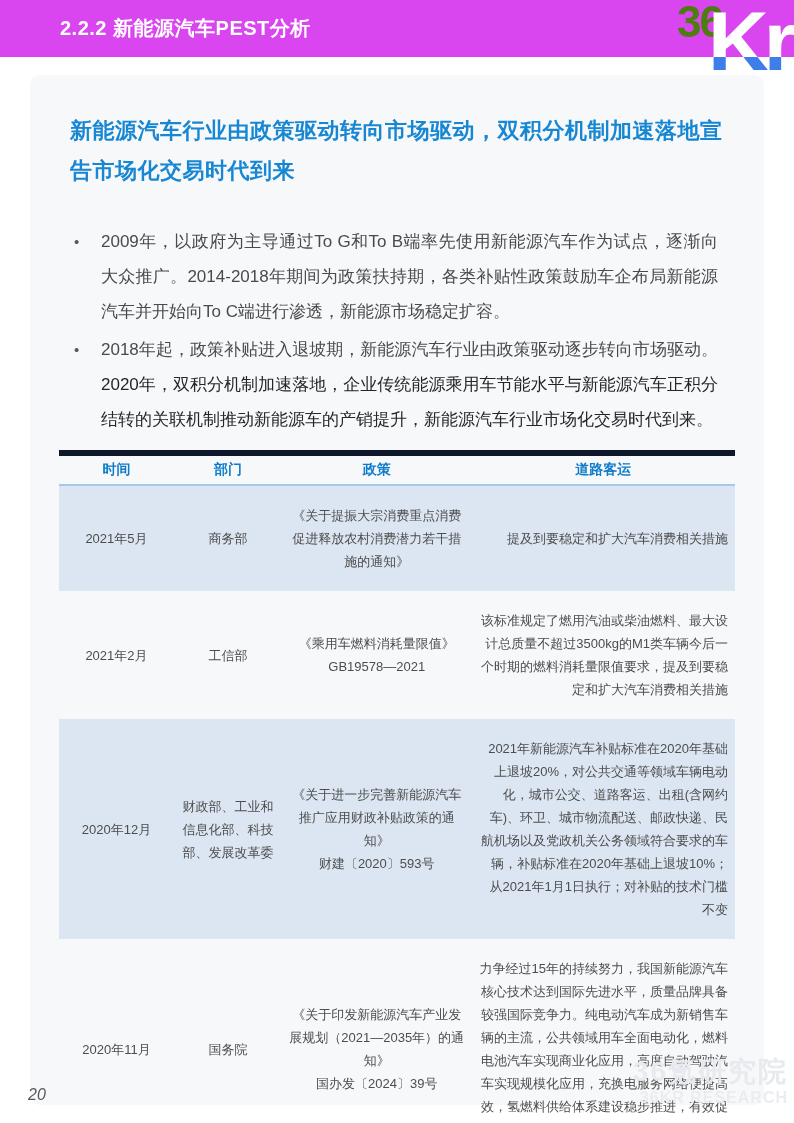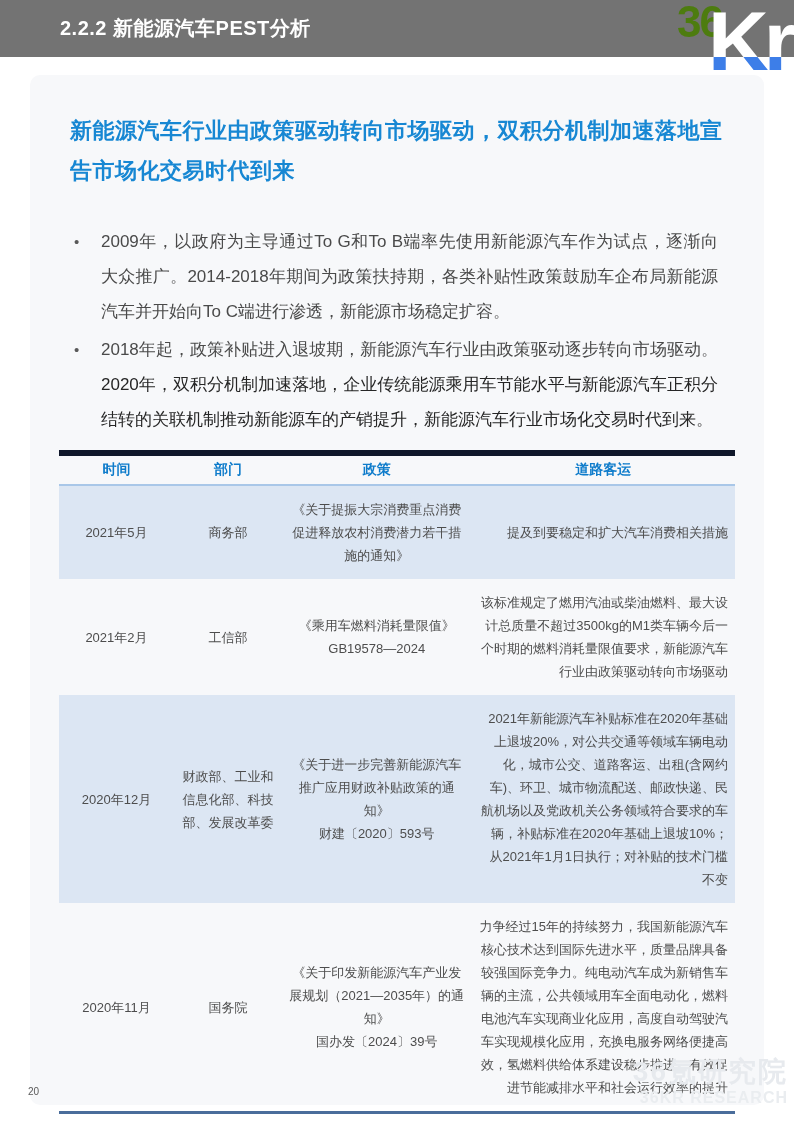--- a/index.html
+++ b/index.html
@@ -4,21 +4,21 @@
 <style>
   html,body{margin:0;padding:0;}
   body{
     width:794px;height:1123px;position:relative;background:#ffffff;
     font-family:"Liberation Sans","DejaVu Sans",sans-serif;
     overflow:hidden;
   }
   
   .header-bar{
     position:absolute;top:0;left:0;width:794px;height:57px;
-    background:#737373;
+    background:#d946ef;
   }
   .header-title{
     position:absolute;left:60px;top:0;height:57px;line-height:57px;
     color:#ffffff;font-size:20px;font-weight:bold;letter-spacing:0.5px;
   }
   .logo{position:absolute;top:0;right:0;width:110px;height:110px;}
   .logo-36{
     position:absolute;top:5px;right:72px;
     color:#4d7c0f;font-size:44px;font-weight:800;letter-spacing:-2px;line-height:34px;
   }
@@ -50,27 +50,27 @@
   
   .policy-table{
     margin-top:13px;width:100%;border-collapse:collapse;
     border-top:6px solid #0f172a;border-bottom:3px solid #4A6D9B;
     font-size:13px;color:#4d4d4d;
   }
   .policy-table thead th{
     font-size:14px;color:#0F7CCB;font-weight:bold;
     padding:5px 2px;border-bottom:2px solid #A9C7E8;
   }
-  .policy-table tbody td{padding:12px 7px;line-height:23px;vertical-align:middle;}
+  .policy-table tbody td{padding:18px 7px;line-height:23px;vertical-align:middle;}
   .policy-table tr.alt{background:#DCE6F3;}
   .c-time,.c-dept,.c-policy{text-align:center;}
   .c-content{text-align:right;}
   
   .caption-block{margin:8px 0 0 30px;font-size:14.5px;color:#595959;line-height:23px;}
-  .page-number{position:absolute;left:28px;top:1086px;font-size:10px;color:#595959;}
+  .page-number{position:absolute;left:28px;top:1086px;font-size:16px;color:#595959;font-style:italic;}
   .watermark{position:absolute;right:6px;top:1056px;text-align:right;}
   .wm-cn{font-size:28px;font-weight:bold;color:#E7EAEE;letter-spacing:2px;line-height:32px;}
   .wm-en{font-size:16px;font-weight:bold;color:#EAEDF0;letter-spacing:1px;line-height:20px;}
 </style>
 </head>
 <body>
 
 <div class="header-bar">
   <div class="header-title">2.2.2 新能源汽车PEST分析</div>
 </div>
@@ -120,23 +120,23 @@
           <div>《关于提振大宗消费重点消费促进释放农村消费潜力若干措施的通知》</div>
           <div></div>
         </td>
         <td class="c-content">提及到要稳定和扩大汽车消费相关措施</td>
       </tr>
       <tr>
         <td class="c-time">2021年2月</td>
         <td class="c-dept">工信部</td>
         <td class="c-policy">
           <div>《乘用车燃料消耗量限值》</div>
-          <div>GB19578—2024</div>
+          <div>GB19578—2021</div>
         </td>
-        <td class="c-content">该标准规定了燃用汽油或柴油燃料、最大设计总质量不超过3500kg的M1类车辆今后一个时期的燃料消耗量限值要求，新能源汽车行业由政策驱动转向市场驱动</td>
+        <td class="c-content">该标准规定了燃用汽油或柴油燃料、最大设计总质量不超过3500kg的M1类车辆今后一个时期的燃料消耗量限值要求，提及到要稳定和扩大汽车消费相关措施</td>
       </tr>
       <tr class="alt">
         <td class="c-time">2020年12月</td>
         <td class="c-dept">财政部、工业和信息化部、科技部、发展改革委</td>
         <td class="c-policy">
           <div>《关于进一步完善新能源汽车推广应用财政补贴政策的通知》</div>
           <div>财建〔2020〕593号</div>
         </td>
         <td class="c-content">2021年新能源汽车补贴标准在2020年基础上退坡20%，对公共交通等领域车辆电动化，城市公交、道路客运、出租(含网约车)、环卫、城市物流配送、邮政快递、民航机场以及党政机关公务领域符合要求的车辆，补贴标准在2020年基础上退坡10%；从2021年1月1日执行；对补贴的技术门槛不变</td>
       </tr>

